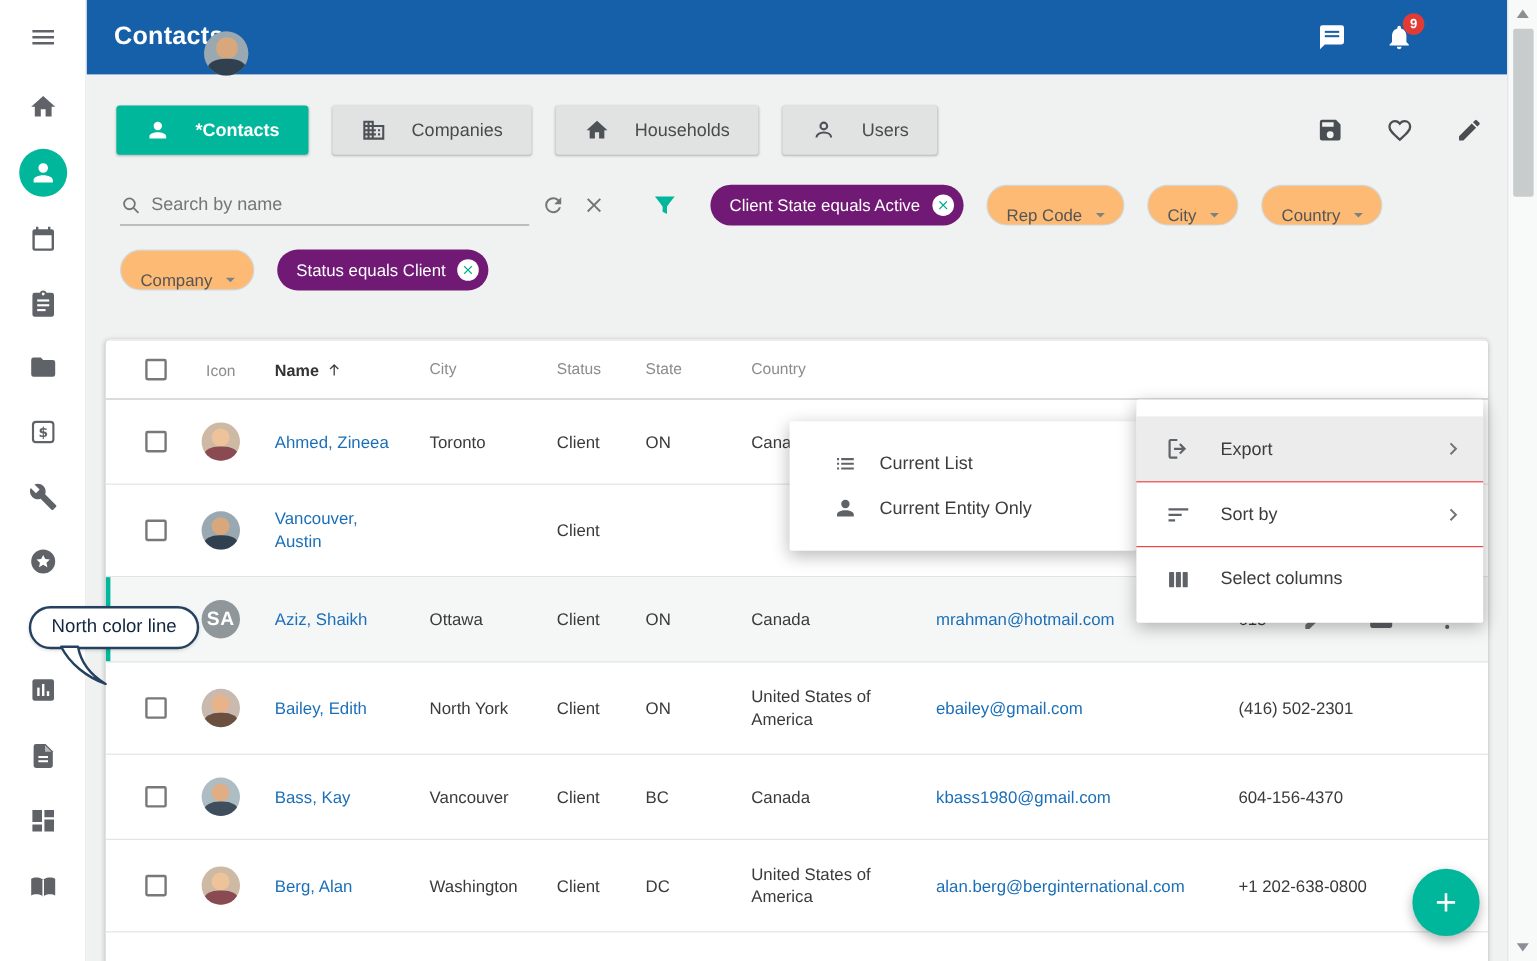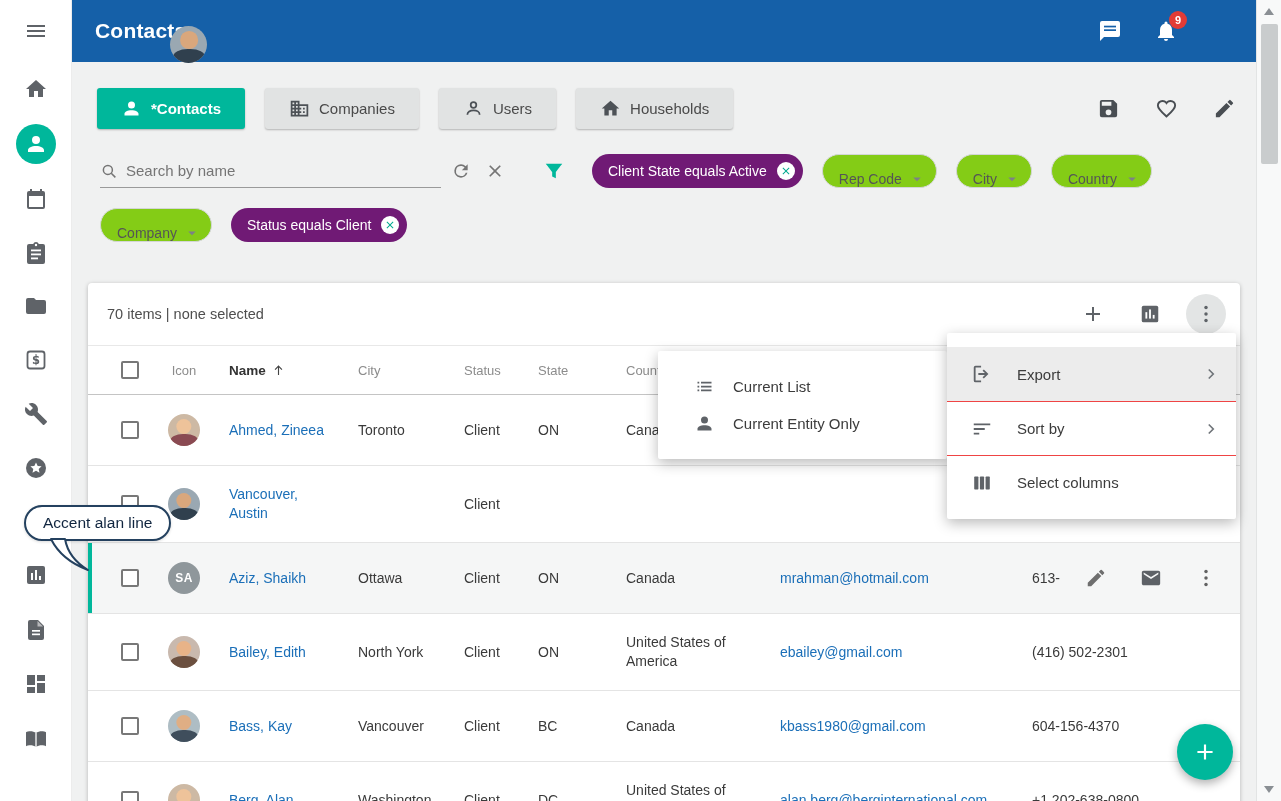--- a/index.html
+++ b/index.html
@@ -20,21 +20,21 @@
   .tb-btn{position:absolute;top:19px;width:24px;height:24px;color:#fff;background:none;border:none;cursor:pointer}
   .tb-chat{right:134px}
   .tb-bell{right:78px}
   .badge{position:absolute;top:-8px;right:-9px;min-width:18px;height:18px;border-radius:50%;background:#e23b36;color:#fff;font-size:11px;font-weight:700;display:flex;align-items:center;justify-content:center}
   .tb-avatar{position:absolute;right:16px;top:13px;width:37px;height:37px;border-radius:50%;cursor:pointer}
 
   
   .content{position:absolute;left:72px;top:62px;width:1184px;height:739px;background:#f0f1f1;overflow:hidden}
 
   .tabs{position:relative;display:flex;gap:20px;margin:26px 25px 0 25px;align-items:center}
-  .tab{height:41px;border:none;border-radius:3px;display:flex;align-items:center;gap:9px;padding:0 24px;font-size:15px;cursor:pointer;font-family:inherit;background:#e1e3e3;color:#4a4a4a;box-shadow:0 1px 2px rgba(0,0,0,.25)}
+  .tab{height:41px;border:none;border-radius:3px;display:flex;align-items:center;gap:21px;padding:0 24px;font-size:15px;cursor:pointer;font-family:inherit;background:#e1e3e3;color:#4a4a4a;box-shadow:0 1px 2px rgba(0,0,0,.25)}
   .tab .ic{width:21px;height:21px;color:#4d5257}
   .tab.active{background:#00b79b;color:#fff;font-weight:700}
   .tab.active .ic{color:#fff}
   .tabs-right{position:absolute;right:-5px;top:9px;display:flex;gap:35px;align-items:center}
   .tool-btn{width:23px;height:23px;color:#494e53;background:none;border:none;cursor:pointer}
   .tool-btn .ic{width:23px;height:23px}
 
   .frow1{display:flex;align-items:center;margin-top:24px;height:36px}
   .searchbox{display:flex;align-items:center;width:341px;margin-left:28px;border-bottom:1px solid #9a9a9a;height:34px;gap:8px}
   .searchbox .ic{width:18px;height:18px;color:#757575}
@@ -42,21 +42,21 @@
   .search-input::placeholder{color:#757575}
   .sm-btn{width:22px;height:22px;color:#757575;background:none;border:none;cursor:pointer}
   .sm-btn .ic{width:20px;height:20px}
   .btn-refresh{margin-left:10px}
   .btn-clear{margin-left:12px}
   .btn-funnel{margin-left:36px;color:#00b79b}
   .btn-funnel .ic{width:22px;height:22px}
 
   .chip{height:34px;border-radius:17px;display:inline-flex;align-items:center;font-size:14px;cursor:pointer}
   .chip.applied{background:#701a75;color:#fff;padding:0 8px 0 16px}
-  .chip.drop{background:#84cc16;border:1px solid #d3d6d6;color:#555;padding:16px 10px 0 16px}
+  .chip.drop{background:#fdba74;border:1px solid #d3d6d6;color:#555;padding:16px 10px 0 16px}
   .chip .chev{width:18px;height:18px;color:#7c8186;margin-left:6px}
   .chip-remove{width:18px;height:18px;border-radius:50%;background:#fff;color:#00a98e;display:flex;align-items:center;justify-content:center;margin-left:10px;cursor:pointer}
   .chip-remove .ic{width:12px;height:12px}
   .frow1 .chip.applied{margin-left:27px}
   .frow1 .chip + .chip{margin-left:19px}
   .frow2{display:flex;align-items:center;margin:18px 0 0 28px;height:36px}
   .frow2 .chip + .chip{margin-left:19px}
 
   
   .card{position:relative;margin:40px 16px 0 16px;width:1152px;height:620px;background:#fff;border-radius:4px 4px 0 0;box-shadow:0 1px 4px rgba(0,0,0,.25);overflow:hidden}
@@ -84,21 +84,21 @@
   .col-phone{flex:1}
 
   .checkbox{display:block;width:18px;height:18px;border:2px solid #787878;border-radius:2px;margin-left:33px;background:#fff;cursor:pointer}
 
   .trow{position:relative;display:flex;align-items:center;border-bottom:1px solid #e4e4e4;padding:19px 0;font-size:14px;line-height:19px;color:#3a3a3a}
   .trow.selected{background:#f5f6f6}
   .accent{display:none}
   .trow.selected .accent{display:block;position:absolute;left:0;top:0;bottom:0;width:4px;background:#00b79b}
   .link{color:#1b6fb8;text-decoration:none;cursor:pointer}
   .avatar{width:32px;height:32px;border-radius:50%;flex:none}
-  .avatar.initials{background:#8f979b;color:#fff;font-size:12px;font-weight:700;display:flex;align-items:center;justify-content:center;letter-spacing:.5px}
+  .avatar.initials{background:#8f979b;color:#fff;font-size:16px;font-weight:700;display:flex;align-items:center;justify-content:center;letter-spacing:.5px}
   .photo{position:relative;overflow:hidden;background:var(--bg,#b7c6cf)}
   .photo::before{content:"";position:absolute;left:50%;top:16%;transform:translateX(-50%);width:48%;height:48%;border-radius:50%;background:var(--skin,#e9b98e)}
   .photo::after{content:"";position:absolute;left:50%;top:64%;transform:translateX(-50%);width:86%;height:46%;border-radius:46% 46% 0 0;background:var(--shirt,#5a6c7a)}
   .p1{--bg:#cdb9a4;--skin:#eec39a;--shirt:#8a4a52}
   .p2{--bg:#9aa8b2;--skin:#d9a77c;--shirt:#30404e}
   .p4{--bg:#c9b9ae;--skin:#e8b388;--shirt:#6b4f3f}
   .p5{--bg:#aebdc4;--skin:#dfae84;--shirt:#3f4e5c}
 
   .row-actions{display:none;position:absolute;right:23px;top:0;bottom:0;align-items:center;gap:33px}
   .trow.selected .row-actions{display:flex}
@@ -368,29 +368,29 @@
         <span>*Contacts</span>
       </button>
     <button class="tab">
         <svg class="ic">
           <use href="#i-building"></use>
         </svg>
         <span>Companies</span>
       </button>
     <button class="tab">
         <svg class="ic">
-          <use href="#i-person-o"></use>
-        </svg>
-        <span>Users</span>
+          <use href="#i-home"></use>
+        </svg>
+        <span>Households</span>
       </button>
     <button class="tab">
         <svg class="ic">
-          <use href="#i-home"></use>
-        </svg>
-        <span>Households</span>
+          <use href="#i-person-o"></use>
+        </svg>
+        <span>Users</span>
       </button>
     <div class="tabs-right">
       <button class="tool-btn">
           <svg class="ic">
             <use href="#i-save"></use>
           </svg>
         </button>
       <button class="tool-btn">
           <svg class="ic">
             <use href="#i-heart"></use>
@@ -466,40 +466,20 @@
       <span>Status equals Client</span>
       <span class="chip-remove">
           <svg class="ic">
             <use href="#i-close"></use>
           </svg>
         </span>
     </span>
   </div>
 
   <section class="card">
-    <div class="card-header">
-      <span class="summary">70 items | none selected</span>
-      <div class="ch-actions">
-        <button class="ch-plus">
-            <svg class="ic">
-              <use href="#i-plus"></use>
-            </svg>
-          </button>
-        <button class="ch-chart">
-            <svg class="ic">
-              <use href="#i-chart"></use>
-            </svg>
-          </button>
-        <button class="dots-wrap">
-            <svg class="ic">
-              <use href="#i-dots"></use>
-            </svg>
-          </button>
-      </div>
-    </div>
 
     <div class="thead">
       <div class="col-check">
           <span class="checkbox"></span>
         </div>
       <div class="col-icon">
           <span class="hlabel">Icon</span>
         </div>
       <div class="col-name">
           <span class="hname">
@@ -682,21 +662,21 @@
   </div>
 </div>
 
 <button class="fab">
     <svg class="ic">
       <use href="#i-plus"></use>
     </svg>
   </button>
 
 <div class="callout">
-  <span>Accent alan line</span>
+  <span>North color line</span>
 </div>
 <svg class="callout-tail" width="46" height="36">
   <path d="M5 2 C12 16 26 27 42 33 C27 24 21 13 19 2 Z" fill="#fff" stroke="#24415f" stroke-width="2" stroke-linejoin="round"></path>
 </svg>
 
 <div class="vscroll">
   <span class="sb-up"></span>
   <span class="sb-thumb"></span>
   <span class="sb-down"></span>
 </div>

